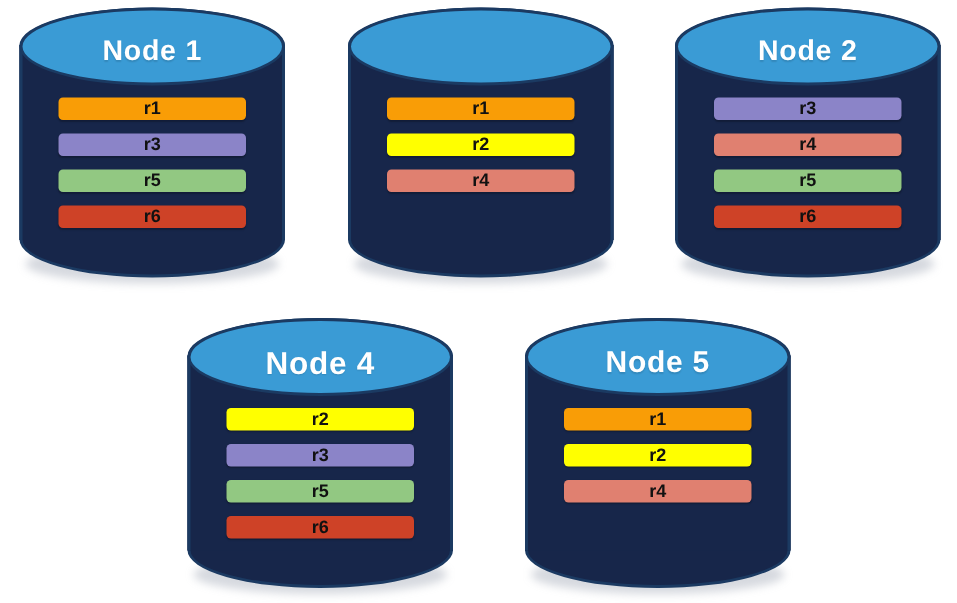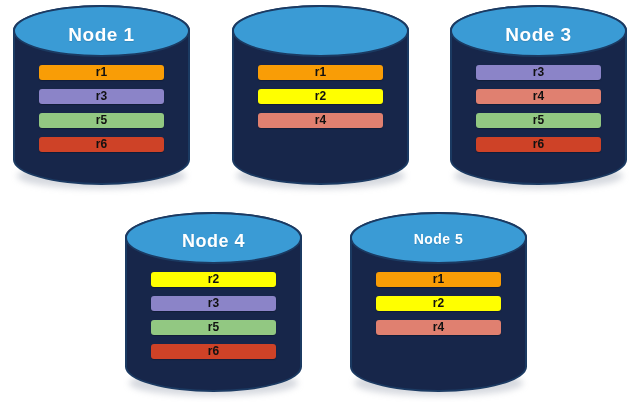--- a/index.html
+++ b/index.html
@@ -140,46 +140,46 @@
         <div class="record" style="background: rgb(249, 157, 6); width: 125px;">r1</div>
         <div class="record" style="background: rgb(255, 255, 0); width: 125px;">r2</div>
         <div class="record" style="background: rgb(224, 128, 112); width: 125px;">r4</div>
       </div>
     </div>
     <div class="node" style="left: 450px; top: 5px; width: 177px; height: 180px;">
       <div class="cyl-shadow"></div>
       <div class="cyl-body" style="background: rgb(23, 38, 74); border-color: rgb(27, 58, 98);"></div>
       <div class="cyl-side-fix" style="background: rgb(23, 38, 74); border-left-color: rgb(27, 58, 98); border-right-color: rgb(27, 58, 98);"></div>
       <div class="cyl-top" style="background: rgb(58, 155, 213); border-color: rgb(27, 58, 98);"></div>
-      <div class="node-title" style="top: 19px; font-size: 19px;">Node  3</div>
+      <div class="node-title" style="top: 19px; font-size: 19px;">Node  2</div>
       <div class="records" style="top: 60px;">
         <div class="record" style="background: rgb(139, 132, 200); width: 125px;">r3</div>
         <div class="record" style="background: rgb(224, 128, 112); width: 125px;">r4</div>
         <div class="record" style="background: rgb(146, 200, 130); width: 125px;">r5</div>
         <div class="record" style="background: rgb(206, 66, 39); width: 125px;">r6</div>
       </div>
     </div>
     <div class="node" style="left: 125px; top: 212px; width: 177px; height: 180px;">
       <div class="cyl-shadow"></div>
       <div class="cyl-body" style="background: rgb(23, 38, 74); border-color: rgb(27, 58, 98);"></div>
       <div class="cyl-side-fix" style="background: rgb(23, 38, 74); border-left-color: rgb(27, 58, 98); border-right-color: rgb(27, 58, 98);"></div>
       <div class="cyl-top" style="background: rgb(58, 155, 213); border-color: rgb(27, 58, 98);"></div>
-      <div class="node-title" style="top: 19px; font-size: 18px;">Node  4</div>
+      <div class="node-title" style="top: 19px; font-size: 21px;">Node  4</div>
       <div class="records" style="top: 60px;">
         <div class="record" style="background: rgb(255, 255, 0); width: 125px;">r2</div>
         <div class="record" style="background: rgb(139, 132, 200); width: 125px;">r3</div>
         <div class="record" style="background: rgb(146, 200, 130); width: 125px;">r5</div>
         <div class="record" style="background: rgb(206, 66, 39); width: 125px;">r6</div>
       </div>
     </div>
     <div class="node" style="left: 350px; top: 212px; width: 177px; height: 180px;">
       <div class="cyl-shadow"></div>
       <div class="cyl-body" style="background: rgb(23, 38, 74); border-color: rgb(27, 58, 98);"></div>
       <div class="cyl-side-fix" style="background: rgb(23, 38, 74); border-left-color: rgb(27, 58, 98); border-right-color: rgb(27, 58, 98);"></div>
       <div class="cyl-top" style="background: rgb(58, 155, 213); border-color: rgb(27, 58, 98);"></div>
-      <div class="node-title" style="top: 19px; font-size: 14px;">Node  5</div>
+      <div class="node-title" style="top: 19px; font-size: 20px;">Node  5</div>
       <div class="records" style="top: 60px;">
         <div class="record" style="background: rgb(249, 157, 6); width: 125px;">r1</div>
         <div class="record" style="background: rgb(255, 255, 0); width: 125px;">r2</div>
         <div class="record" style="background: rgb(224, 128, 112); width: 125px;">r4</div>
       </div>
     </div>
   </div>
 
 </body></html>

